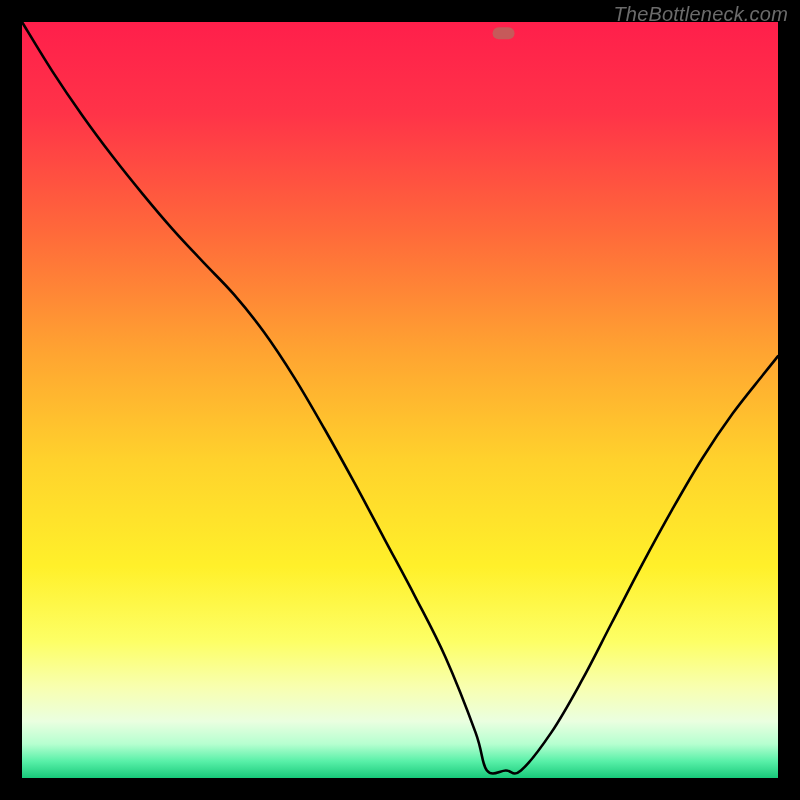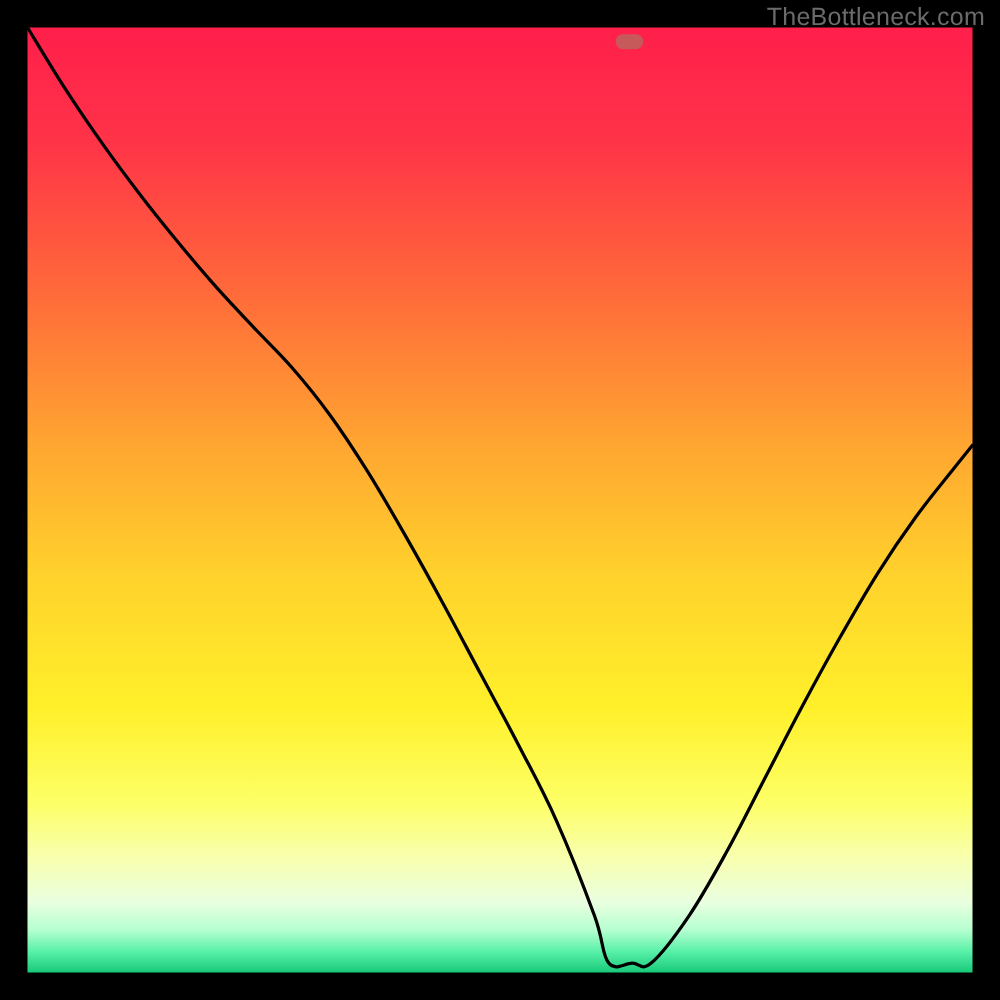--- a/index.html
+++ b/index.html
@@ -7,20 +7,21 @@
     padding: 0;
     width: 800px;
     height: 800px;
     background: #000000;
     overflow: hidden;
   }
   .chart-container {
     position: relative;
     width: 800px;
     height: 620px;
+    font-style: italic;
   }
   svg {
     display: block;
   }
   .watermark {
     position: absolute;
     top: 3px;
     right: 12px;
     font-family: Arial, Helvetica, sans-serif;
     font-size: 20px;

